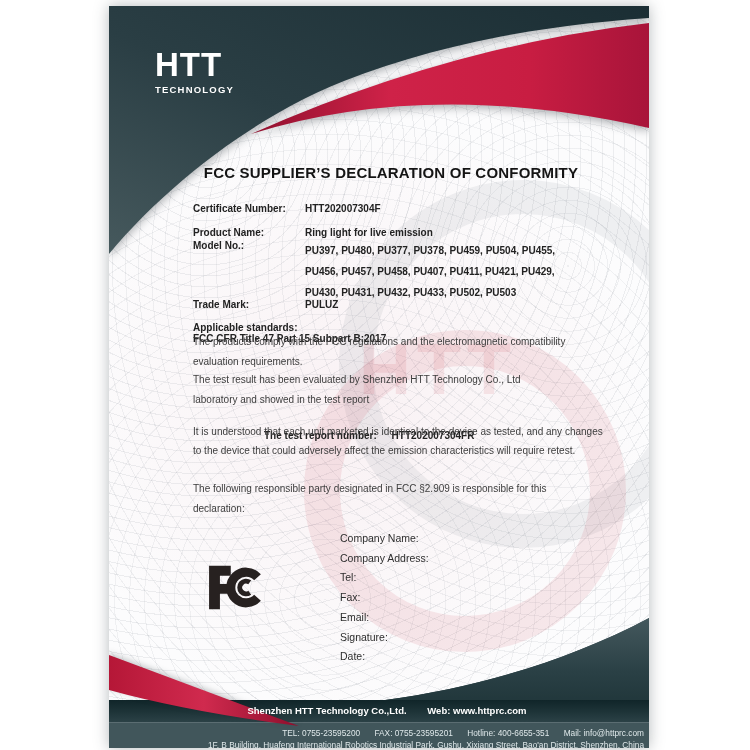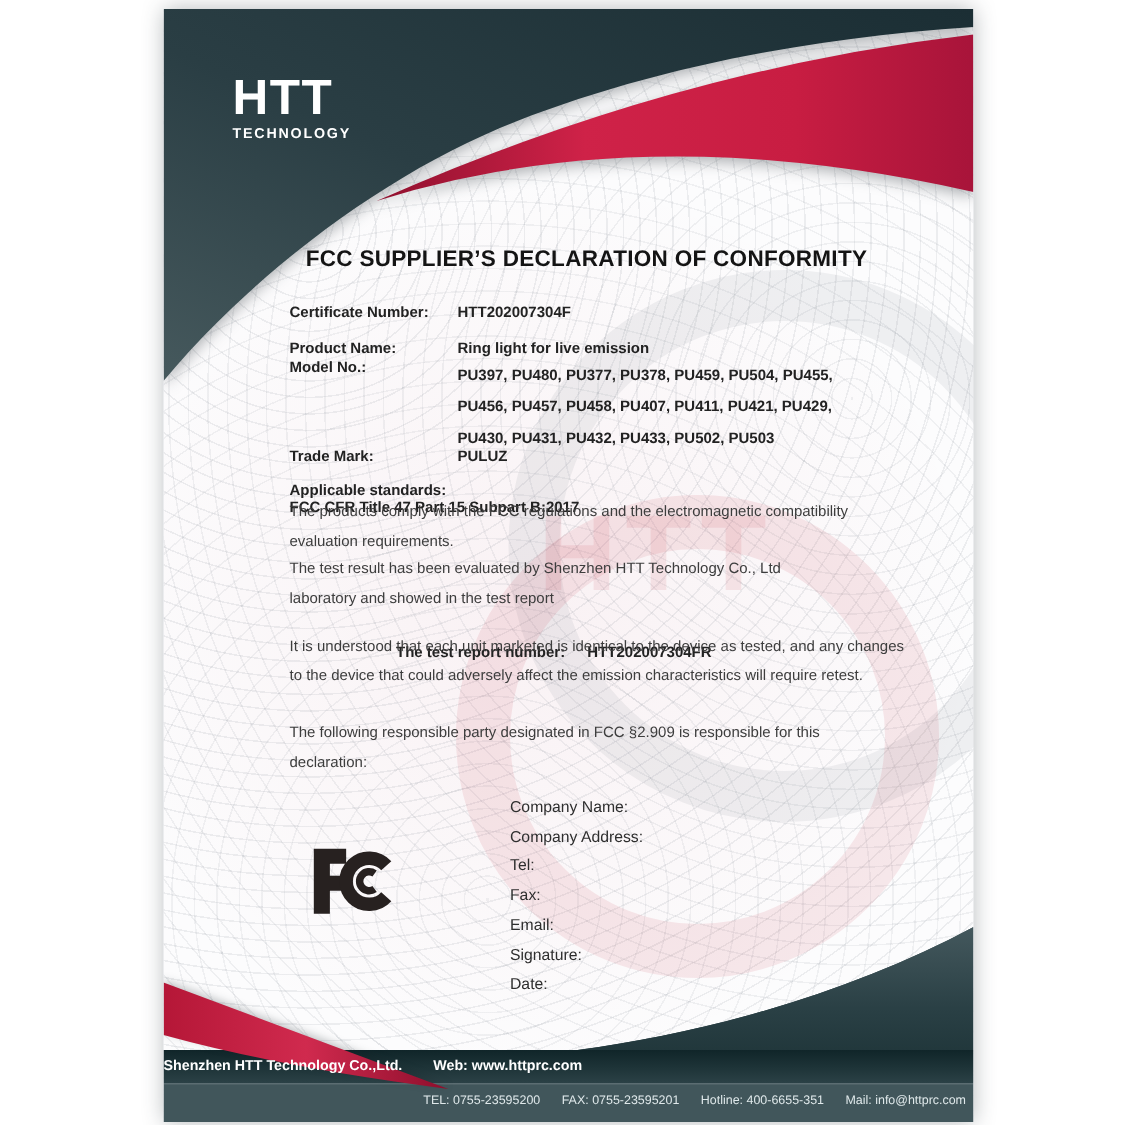--- a/index.html
+++ b/index.html
@@ -52,22 +52,22 @@
   .row-model{top:234px;} .row-model .val div{line-height:21px;}
   .row-tm{top:293px;} .row-std{top:316px;flex-direction:column;}
   .para{position:absolute;left:84px;z-index:5;font-size:10px;color:#3d3d3d;line-height:20px;}
   .p1{top:326px;width:404px;} .p2{top:364px;width:370px;}
   .p3{top:416px;width:412px;line-height:19px;} .p4{top:473px;width:400px;}
   .report{position:absolute;left:155px;top:424px;z-index:5;font-size:10px;font-weight:bold;color:#222;}
   .report .num{margin-left:12px;}
   .resp{position:absolute;left:212px;top:523px;z-index:5;font-size:10.5px;color:#2e2e2e;line-height:19.7px;margin-left:19px;}
   .fcc{position:absolute;left:100px;top:558px;z-index:5;}
   
-  .ftr-company{position:absolute;left:0;top:699px;width:524px;text-align:left;z-index:5;
-    color:#ffffff;font-size:9.5px;font-weight:bold;}
+  .ftr-company{position:absolute;left:0;top:699px;width:524px;text-align:center;z-index:5;
+    color:#ffffff;font-size:9.5px;font-weight:bold;padding-left:16px;}
   .ftr-company .web{margin-left:18px;}
   .ftr-contact{position:absolute;left:0;top:721px;width:535px;text-align:right;z-index:5;
     color:#dfe8ea;font-size:8.3px;line-height:12px;}
   .ftr-contact .seg{margin-left:12px;}
 </style>
 </head>
 <body>
 
 <div class="cert">
   <div class="pattern"></div>
@@ -180,14 +180,15 @@
     <span>Shenzhen HTT Technology Co.,Ltd.</span>
     <span class="web">Web: www.httprc.com</span>
   </div>
   <div class="ftr-contact">
     <div>
       <span>TEL: 0755-23595200</span>
       <span class="seg">FAX: 0755-23595201</span>
       <span class="seg">Hotline: 400-6655-351</span>
       <span class="seg">Mail: info@httprc.com</span>
     </div>
+    <div>1F, B Building, Huafeng International Robotics Industrial Park, Gushu, Xixiang Street, Bao'an District, Shenzhen, China</div>
   </div>
 </div>
 
 </body></html>

